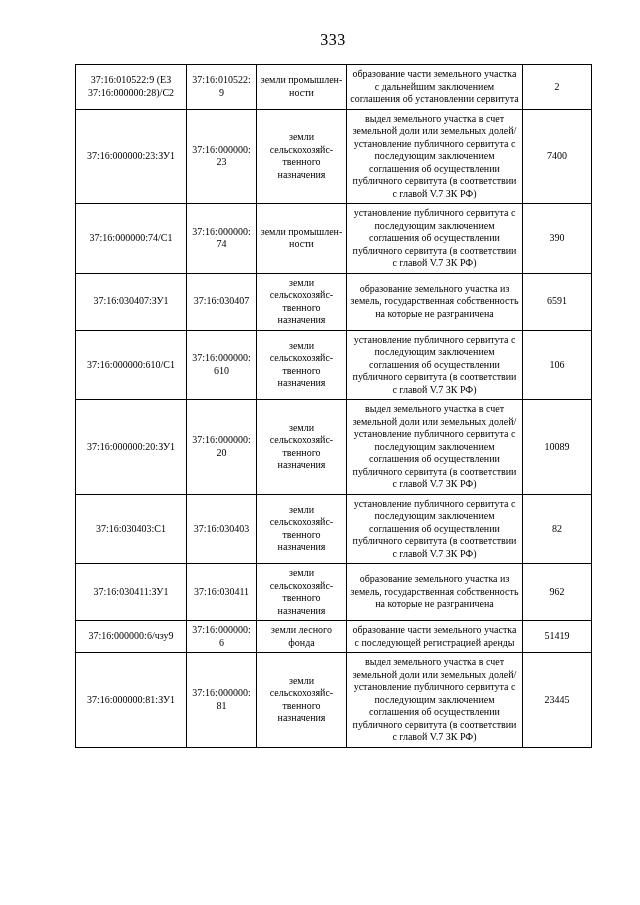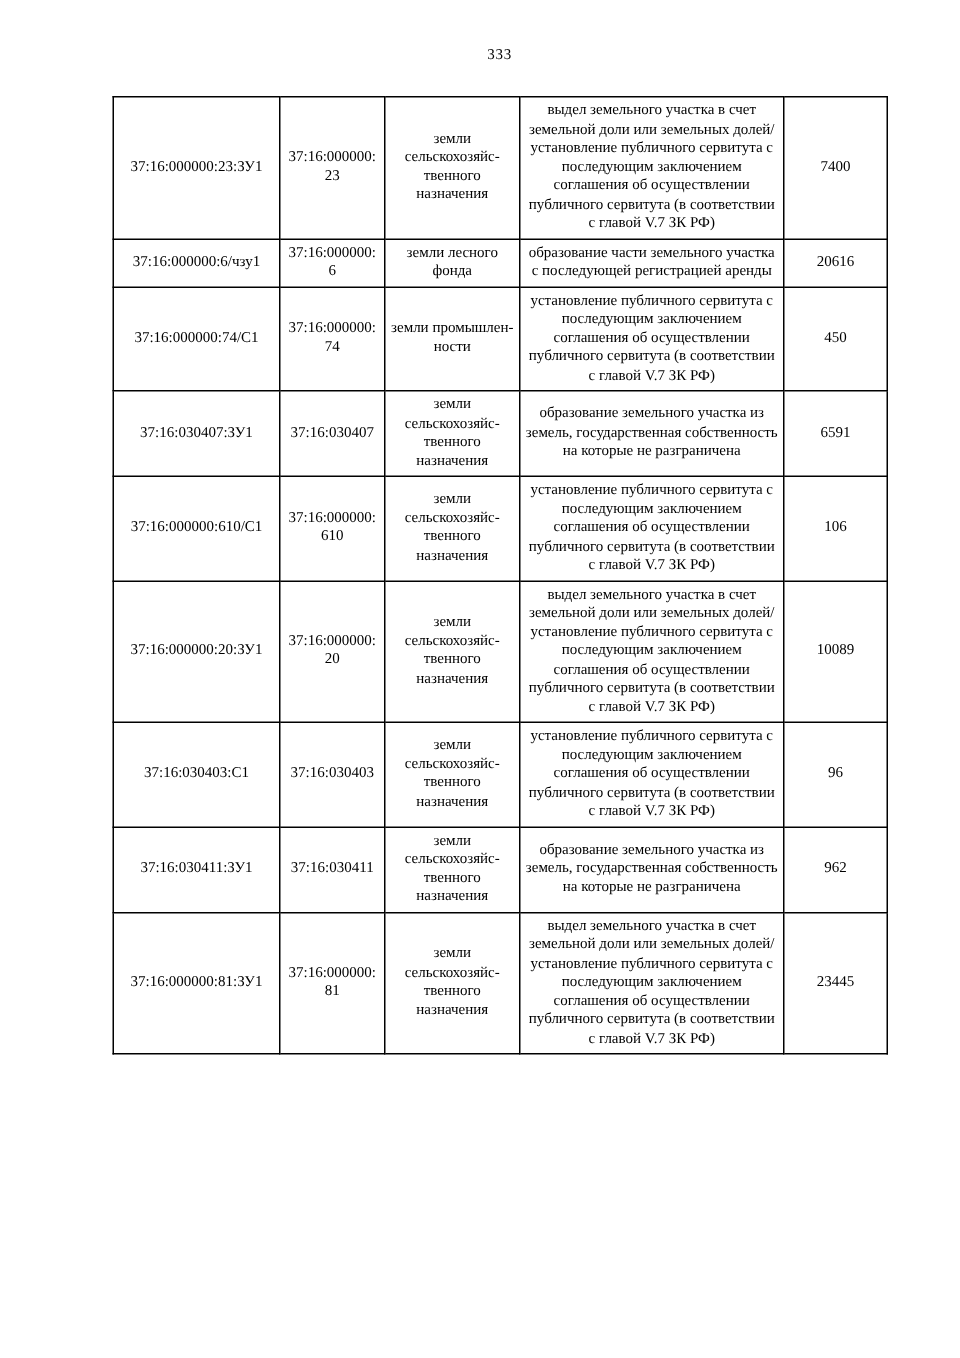--- a/index.html
+++ b/index.html
@@ -15,21 +15,21 @@
     color: #000000;
     font-family: "Liberation Serif", "DejaVu Serif", serif;
     overflow: hidden;
   }
   .page-number {
     position: absolute;
     top: 31px;
     left: 75px;
     width: 516px;
     text-align: center;
-    font-size: 10px;
+    font-size: 16px;
     letter-spacing: 0.5px;
   }
   table.parcels {
     position: absolute;
     top: 64px;
     left: 75px;
     width: 516px;
     border-collapse: collapse;
     table-layout: fixed;
   }
@@ -53,39 +53,39 @@
   <table class="parcels">
     <colgroup>
       <col style="width:111px">
       <col style="width:70px">
       <col style="width:90px">
       <col style="width:176px">
       <col style="width:69px">
     </colgroup>
     <tbody id="table-body">
         <tr>
+          <td>37:16:010522:9 (ЕЗ 37:16:000000:28)/С2</td>
+          <td>37:16:010522:9</td>
+          <td>земли промышлен­ности</td>
+          <td>образование части земельного участка с дальнейшим заключением соглашения об установлении сервитута</td>
+          <td>2</td>
+        </tr>
+        <tr>
           <td>37:16:000000:23:ЗУ1</td>
           <td>37:16:000000:23</td>
           <td>земли сельскохозяйс­твенного назначения</td>
           <td>выдел земельного участка в счет земельной доли или земельных долей/установление публичного сервитута с последующим заключением соглашения об осуществлении публичного сервитута (в соответствии с главой V.7 ЗК РФ)</td>
           <td>7400</td>
         </tr>
         <tr>
-          <td>37:16:000000:6/чзу1</td>
-          <td>37:16:000000:6</td>
-          <td>земли лесного фонда</td>
-          <td>образование части земельного участка с последующей регистрацией аренды</td>
-          <td>20616</td>
-        </tr>
-        <tr>
           <td>37:16:000000:74/С1</td>
           <td>37:16:000000:74</td>
           <td>земли промышлен­ности</td>
           <td>установление публичного сервитута с последующим заключением соглашения об осуществлении публичного сервитута (в соответствии с главой V.7 ЗК РФ)</td>
-          <td>450</td>
+          <td>390</td>
         </tr>
         <tr>
           <td>37:16:030407:ЗУ1</td>
           <td>37:16:030407</td>
           <td>земли сельскохозяйс­твенного назначения</td>
           <td>образование земельного участка из земель, государственная собственность на которые не разграничена</td>
           <td>6591</td>
         </tr>
         <tr>
           <td>37:16:000000:610/С1</td>
@@ -99,28 +99,35 @@
           <td>37:16:000000:20</td>
           <td>земли сельскохозяйс­твенного назначения</td>
           <td>выдел земельного участка в счет земельной доли или земельных долей/установление публичного сервитута с последующим заключением соглашения об осуществлении публичного сервитута (в соответствии с главой V.7 ЗК РФ)</td>
           <td>10089</td>
         </tr>
         <tr>
           <td>37:16:030403:С1</td>
           <td>37:16:030403</td>
           <td>земли сельскохозяйс­твенного назначения</td>
           <td>установление публичного сервитута с последующим заключением соглашения об осуществлении публичного сервитута (в соответствии с главой V.7 ЗК РФ)</td>
-          <td>96</td>
+          <td>82</td>
         </tr>
         <tr>
           <td>37:16:030411:ЗУ1</td>
           <td>37:16:030411</td>
           <td>земли сельскохозяйс­твенного назначения</td>
           <td>образование земельного участка из земель, государственная собственность на которые не разграничена</td>
           <td>962</td>
+        </tr>
+        <tr>
+          <td>37:16:000000:6/чзу9</td>
+          <td>37:16:000000:6</td>
+          <td>земли лесного фонда</td>
+          <td>образование части земельного участка с последующей регистрацией аренды</td>
+          <td>51419</td>
         </tr>
         <tr>
           <td>37:16:000000:81:ЗУ1</td>
           <td>37:16:000000:81</td>
           <td>земли сельскохозяйс­твенного назначения</td>
           <td>выдел земельного участка в счет земельной доли или земельных долей/установление публичного сервитута с последующим заключением соглашения об осуществлении публичного сервитута (в соответствии с главой V.7 ЗК РФ)</td>
           <td>23445</td>
         </tr>
       </tbody>
   </table>

